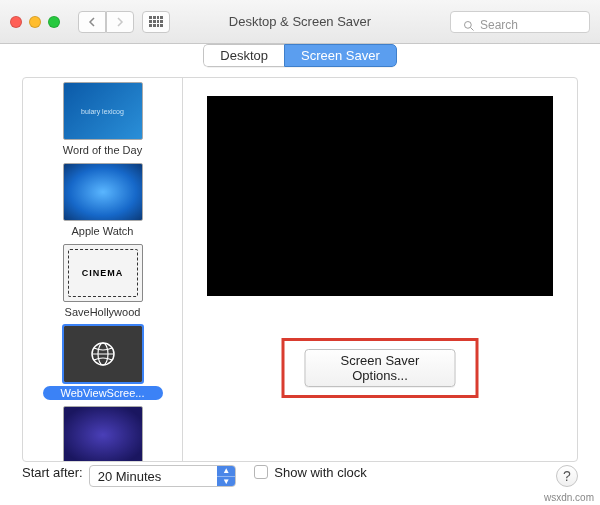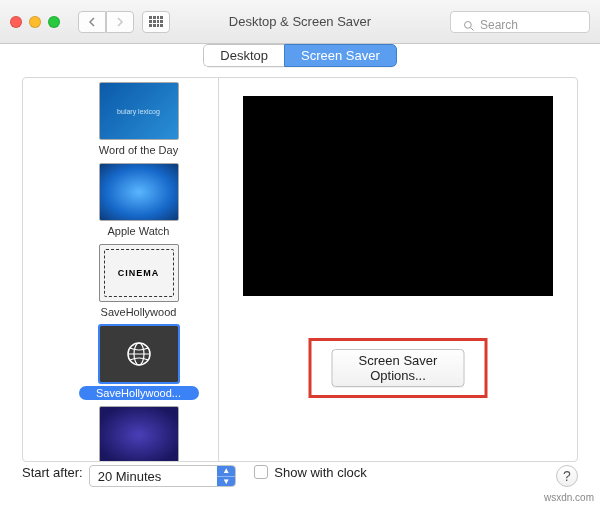--- a/index.html
+++ b/index.html
@@ -25,21 +25,21 @@
     
     
     .tabrow { display: flex; justify-content: center; }
     .seg { display: flex; border-radius: 5px; overflow: hidden; box-shadow: 0 0.5px 0 rgba(0,0,0,0.1); }
     .seg button { font-size: 13px; padding: 3px 16px; background: #fff; border: 1px solid #c4c4c4; color: #333; }
     .seg button:first-child { border-radius: 5px 0 0 5px; border-right: none; }
     .seg button:last-child { border-radius: 0 5px 5px 0; }
     .seg button.active { background: #5b9eef; color: #fff; border-color: #3f7fca; }
     
     
-    .panel { margin: 10px 22px 0 22px; height: 385px; background: #fff; border: 1px solid #d8d8d8; border-radius: 4px; display: flex; overflow: hidden; padding-left: 36px; }
+    .panel { margin: 10px 22px 0 22px; height: 385px; background: #fff; border: 1px solid #d8d8d8; border-radius: 4px; display: flex; overflow: hidden; }
     
     
     .sidebar { width: 160px; border-right: 1px solid #d8d8d8; overflow-y: auto; padding: 4px 8px 8px 8px; }
     .sidebar::-webkit-scrollbar { width: 14px; }
     .sidebar::-webkit-scrollbar-thumb { background: #c4c4c4; border-radius: 7px; border: 3px solid #fff; }
     .ss-item { text-align: center; margin-bottom: 6px; }
     .thumb { width: 80px; height: 58px; margin: 0 auto; border: 1px solid #aaa; border-radius: 2px; background: #ddd; position: relative; overflow: hidden; }
     .thumb.wotd { background: linear-gradient(135deg,#0b5aa8,#2a8fd8); color: #c6e2f6; font-size: 7px; display: flex; align-items: center; justify-content: center; }
     .thumb.applewatch { background: radial-gradient(ellipse at center, #5ab6ff 0%, #1668c9 60%, #0b3a78 100%); }
     .thumb.savehw { background: #f4f4f4; border-color: #888; }
@@ -146,21 +146,21 @@
     <div class="ss-item selected">
       <div class="thumb webview">
         <svg width="28" height="28" viewBox="0 0 28 28">
           <circle cx="14" cy="14" r="11" stroke="#fff" stroke-width="1.5" fill="none"></circle>
           <ellipse cx="14" cy="14" rx="5" ry="11" stroke="#fff" stroke-width="1.2" fill="none"></ellipse>
           <line x1="3" y1="14" x2="25" y2="14" stroke="#fff" stroke-width="1.2"></line>
           <path d="M5 8 Q14 12 23 8" stroke="#fff" stroke-width="1.2" fill="none"></path>
           <path d="M5 20 Q14 16 23 20" stroke="#fff" stroke-width="1.2" fill="none"></path>
         </svg>
       </div>
-      <div class="ss-label">SaveHollywood...</div>
+      <div class="ss-label">WebViewScree...</div>
     </div>
 
     <div class="ss-item">
       <div class="thumb random"></div>
       <div class="ss-label">Random</div>
     </div>
 
   </div>
 
   <div class="preview">

